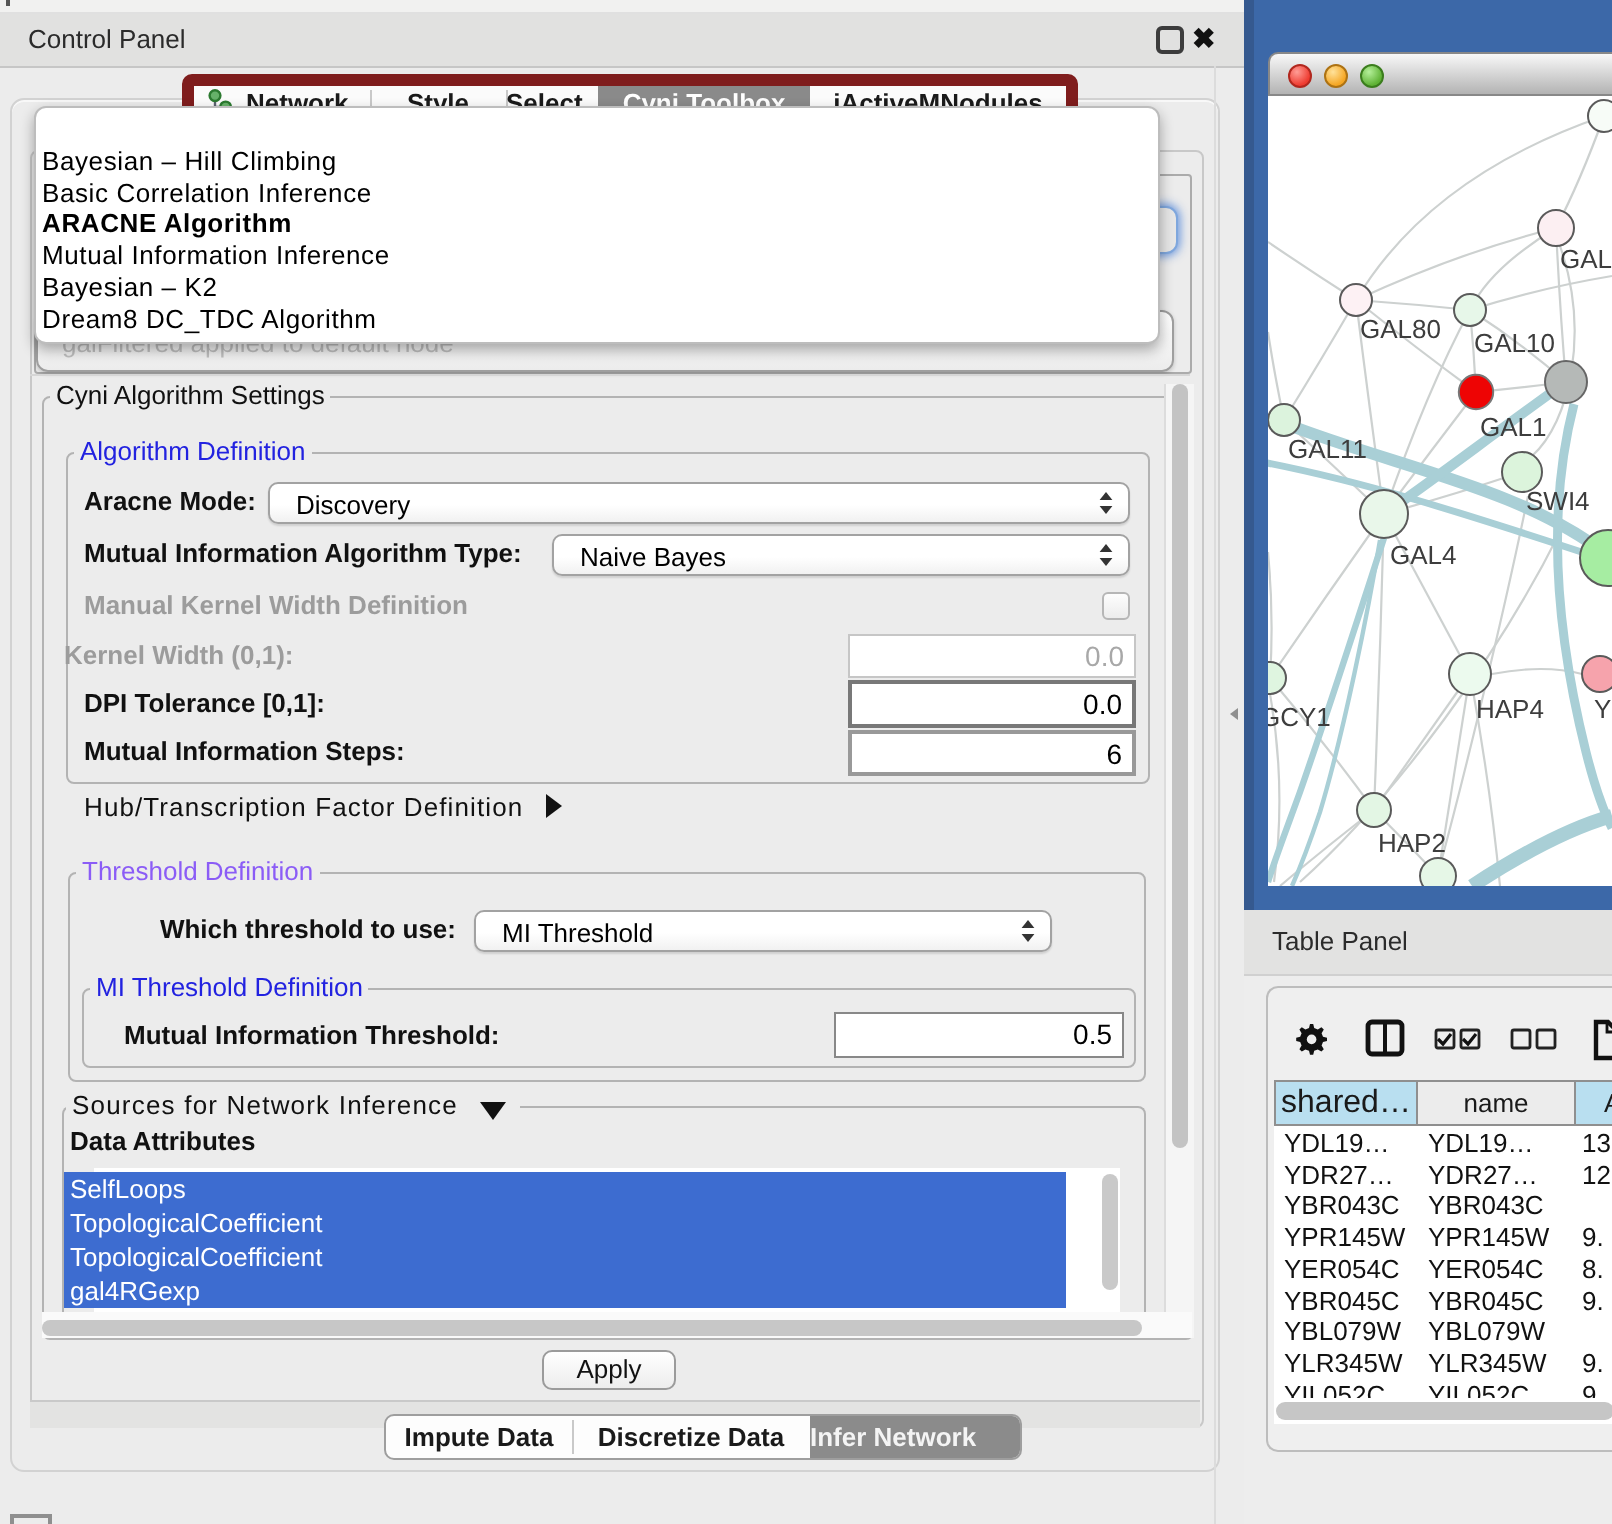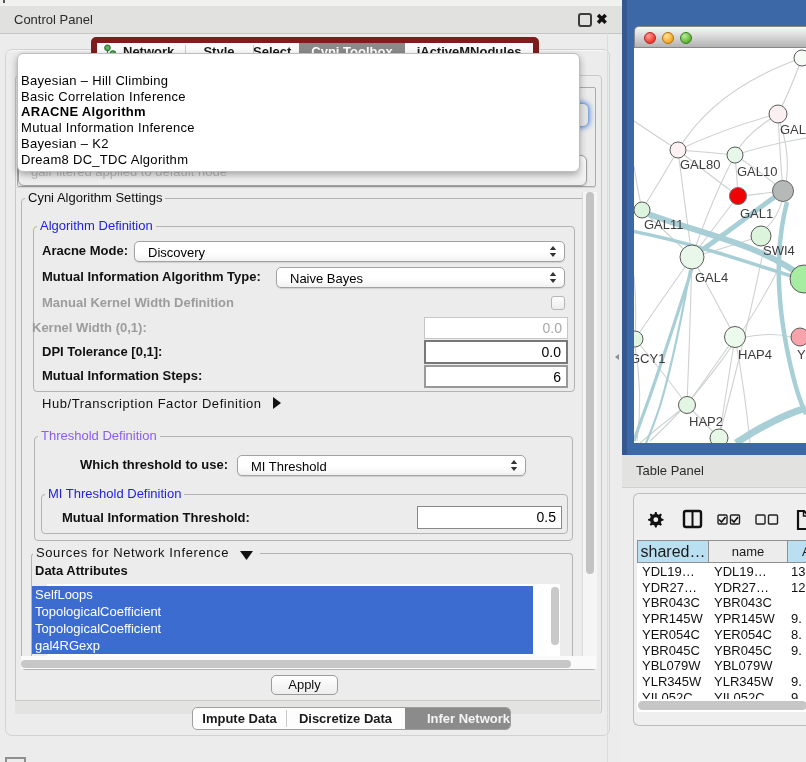--- a/index.html
+++ b/index.html
@@ -149,21 +149,21 @@
   <div class="ab" style="left:21px;top:660px;width:550px;height:8px;background:#c7c7c7;border-radius:4px;"></div>
 
   <div class="ab" style="left:271px;top:675px;width:65px;height:18px;border:1px solid #9b9b9b;border-radius:5px;background:linear-gradient(#ffffff,#ededed);text-align:center;font-size:13px;line-height:18px;color:#111;">Apply</div>
 
   <div class="ab" style="left:15px;top:700px;width:585px;height:13px;background:#e3e3e2;border-top:1px solid #c9c9c9;"></div>
   <div class="ab" style="left:149px;top:707px;width:317px;height:21px;background:#fdfdfd;border:1px solid #9e9e9e;border-radius:5px;overflow:hidden;font-size:13px;font-weight:bold;color:#1a1a1a;margin-left:43px;">
     <div class="ab" style="left:93px;top:2px;width:1px;height:17px;background:#c9c9c9;"></div>
     <div class="ab" style="left:212px;top:0;width:105px;height:21px;background:#8b8b8b;"></div>
     <div class="ab" style="left:0;top:2px;width:93px;text-align:center;line-height:17px;">Impute Data</div>
     <div class="ab" style="left:93px;top:2px;width:119px;text-align:center;line-height:17px;">Discretize Data</div>
-    <div class="ab" style="left:212px;top:2px;width:105px;text-align:right;line-height:17px;color:#f4f4f4;">Infer Network</div>
+    <div class="ab" style="left:212px;top:2px;width:105px;text-align:left;line-height:17px;color:#f4f4f4;">Infer Network</div>
   </div>
 
   <div class="ab" style="left:5px;top:757px;width:17px;height:10px;border:2px solid #8f8f8f;background:#ececec;"></div>
 
   <div class="ab" style="left:607px;top:33px;width:1px;height:729px;background:#dcdcdc;"></div>
   <div class="ab" style="left:615px;top:354px;width:0;height:0;border-top:3px solid transparent;border-bottom:3px solid transparent;border-right:4px solid #8f8f8f;"></div>
 
   <div class="ab" style="left:17px;top:53px;width:561px;height:117px;background:#fff;border:1px solid #bdbdbd;border-radius:6px;box-shadow:0 3px 7px rgba(0,0,0,0.32);">
     <div class="ab" style="left:3px;top:19px;font-size:13px;line-height:15.7px;color:#000;letter-spacing:0.3px;">
       Bayesian – Hill Climbing<br>

